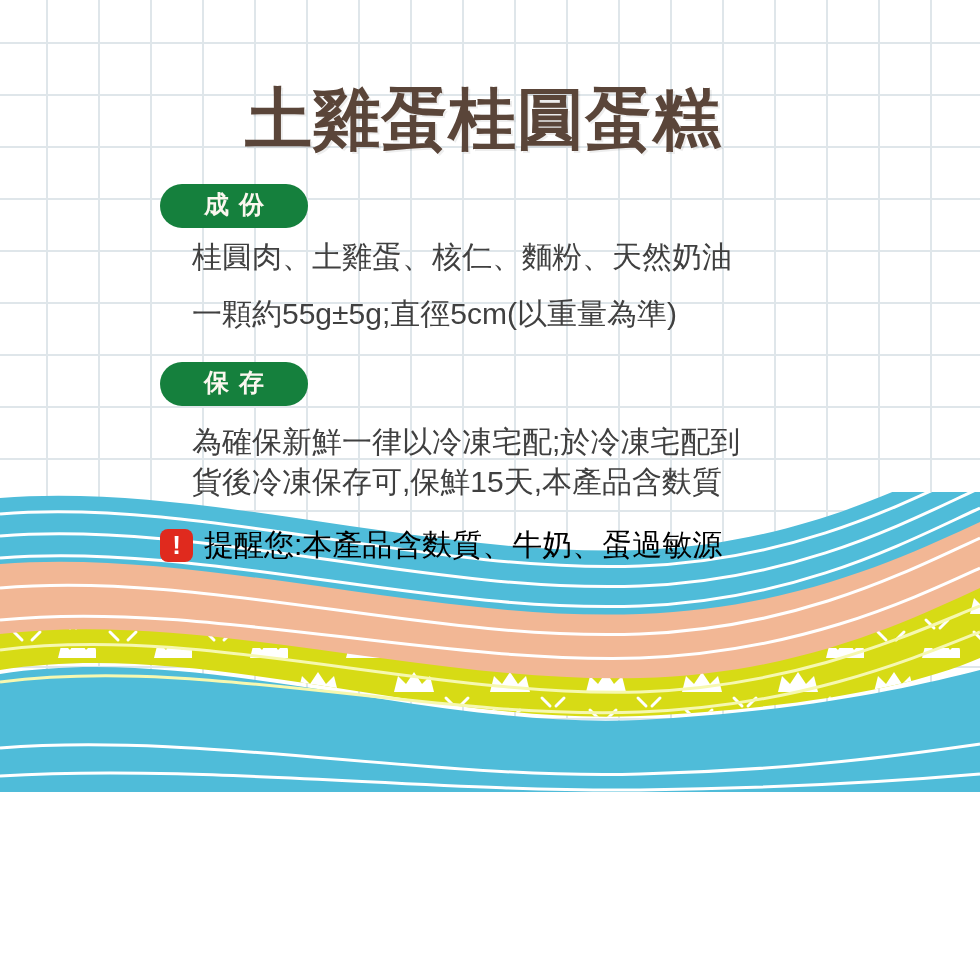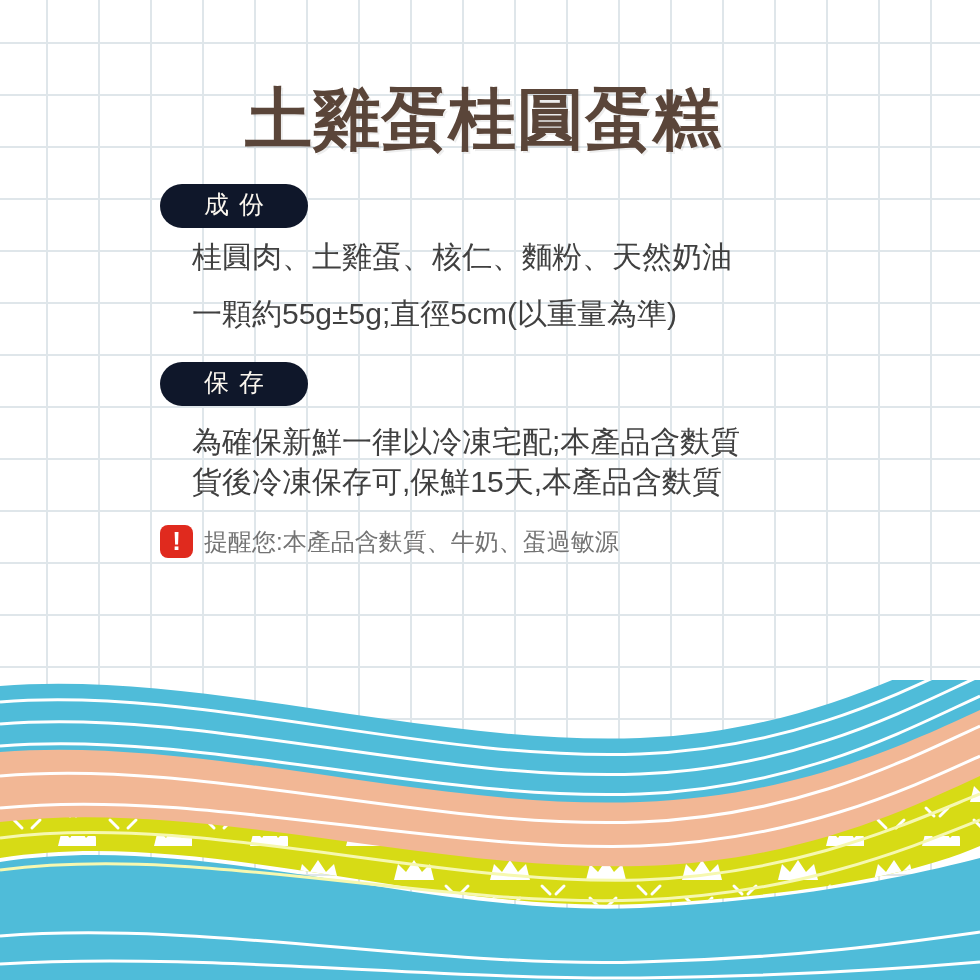--- a/index.html
+++ b/index.html
@@ -5,21 +5,21 @@
 <style>
   html,body{margin:0;padding:0;}
   body{
     width:980px;height:980px;
     font-family:"Liberation Sans","DejaVu Sans",sans-serif;
     background:#ffffff;
     overflow:hidden;
   }
   #card{
     position:relative;
-    width:980px;height:980px;
+    width:980px;height:792px;
     overflow:hidden;
     background:#ffffff;
   }
   
   #grid{
     position:absolute;inset:0;
     background-image:
       linear-gradient(to right,#dfe6ea 1.6px,transparent 1.6px),
       linear-gradient(to bottom,#dfe6ea 1.6px,transparent 1.6px);
     background-size:52px 52px;
@@ -41,24 +41,24 @@
     font-weight:bold;
     color:#5a4539;
     letter-spacing:1px;
     text-shadow:2px 2px 0 rgba(0,0,0,.07);
     padding-right:14px;
   }
   .section{margin:0 0 0 0;}
   .pill{
     display:inline-block;
     margin-left:160px;
-    background:#0f172a;
+    background:#15803d;
     color:#fbf7ef;
     font-size:25px;
-    font-weight:normal;
+    font-weight:bold;
     letter-spacing:10px;
     text-indent:10px;
     padding:5px 34px 7px 34px;
     border-radius:22px;
     line-height:1.25;
   }
   .body-text{
     margin:9px 0 0 0;
     padding-left:192px;
     padding-right:120px;
@@ -87,21 +87,21 @@
     display:flex;align-items:center;justify-content:center;
     flex:0 0 auto;
     margin-right:11px;
   }
   #alert-icon span{
     color:#ffffff;font-size:26px;line-height:1;
     font-weight:bold;font-family:"Liberation Sans",sans-serif;
     transform:translateY(-1px);
   }
   #alert-text{
-    color:#737373;font-size:24px;font-weight:500;white-space:nowrap;
+    color:#000000;font-size:30px;font-weight:500;white-space:nowrap;
   }
   
   #waves{
     position:absolute;left:0;bottom:0;
     width:980px;height:300px;
     z-index:2;
   }
 </style>
 </head>
 <body>
@@ -123,21 +123,21 @@
 
     <div class="section" id="sec-weight">
       <div class="body-text">
         <span class="ln">一顆約55g±5g;直徑5cm(以重量為準)</span>
       </div>
     </div>
 
     <div class="section" id="sec-storage">
       <div class="pill">保存</div>
       <div class="body-text">
-        <span class="ln">為確保新鮮一律以冷凍宅配;本產品含麩質</span>
+        <span class="ln">為確保新鮮一律以冷凍宅配;於冷凍宅配到</span>
         <span class="ln">貨後冷凍保存可,保鮮15天,本產品含麩質</span>
       </div>
     </div>
 
     <div id="alert">
       <div id="alert-icon">
         <span>!</span>
       </div>
       <div id="alert-text">提醒您:本產品含麩質、牛奶、蛋過敏源</div>
     </div>

